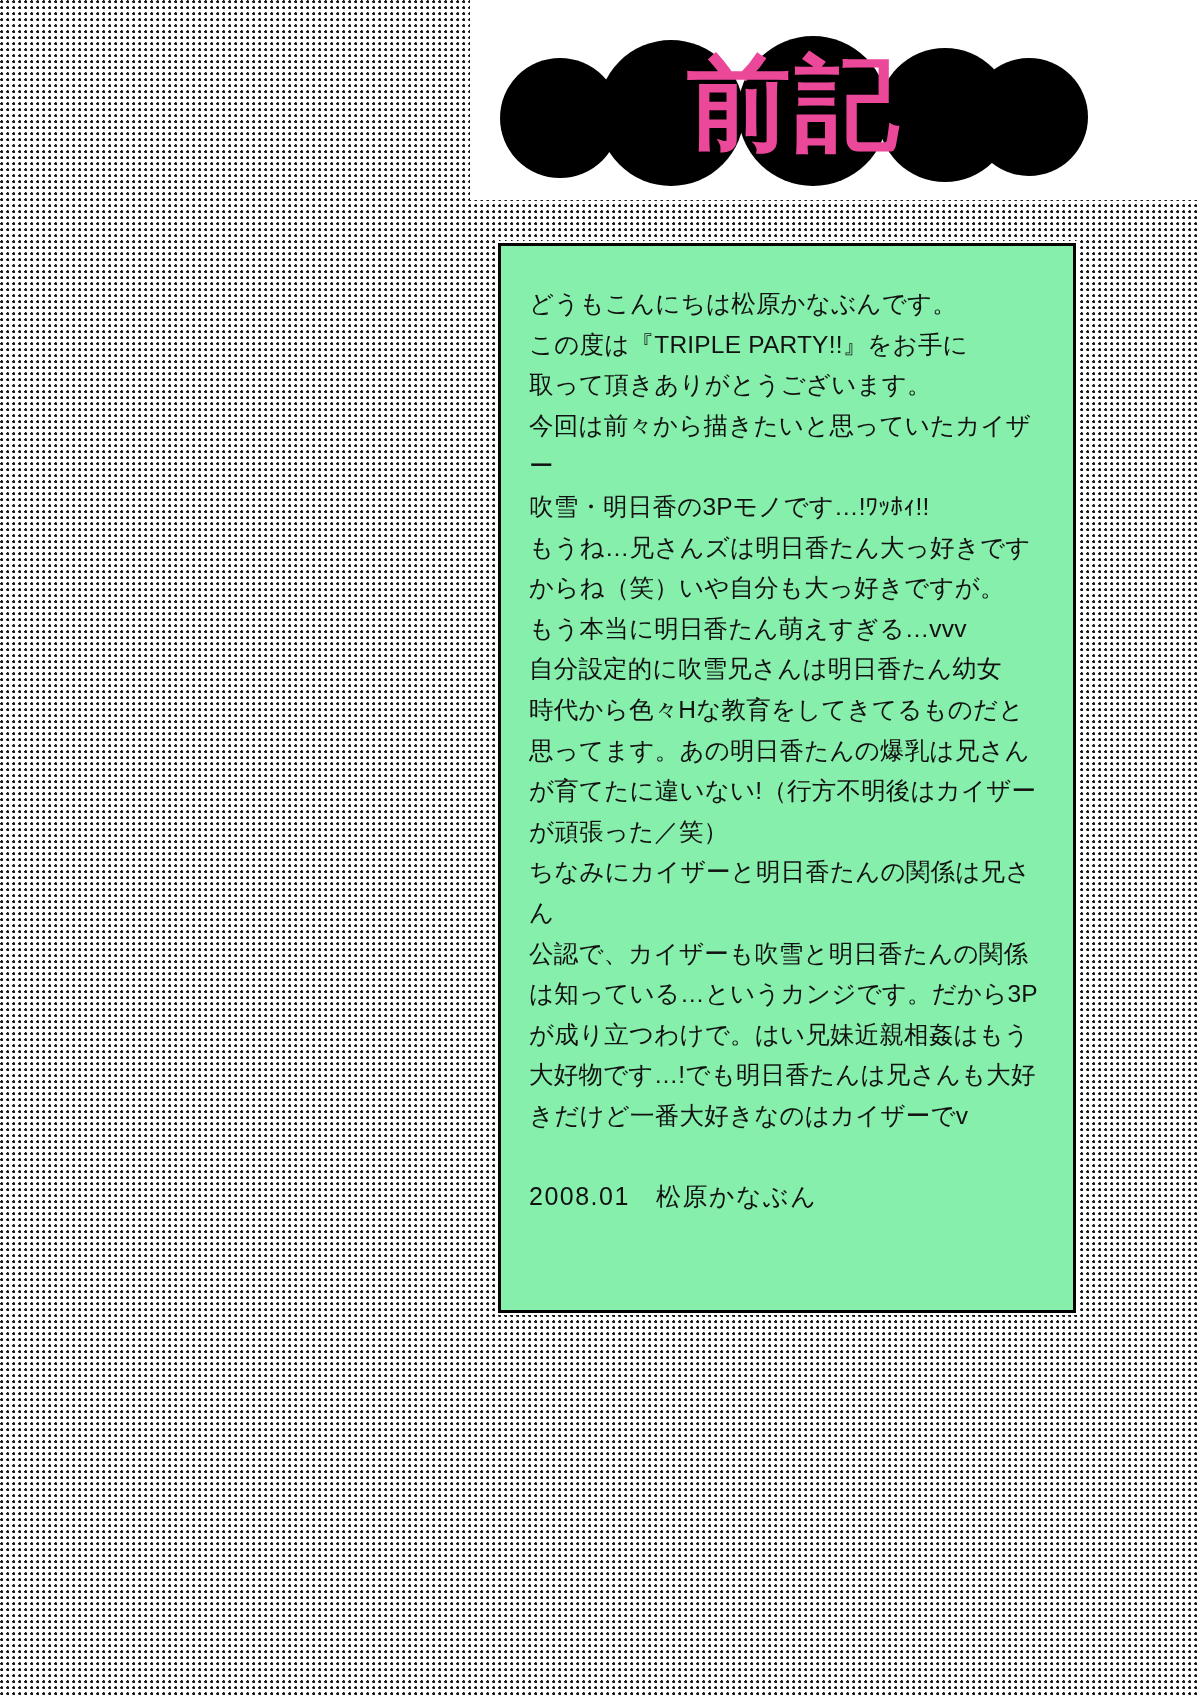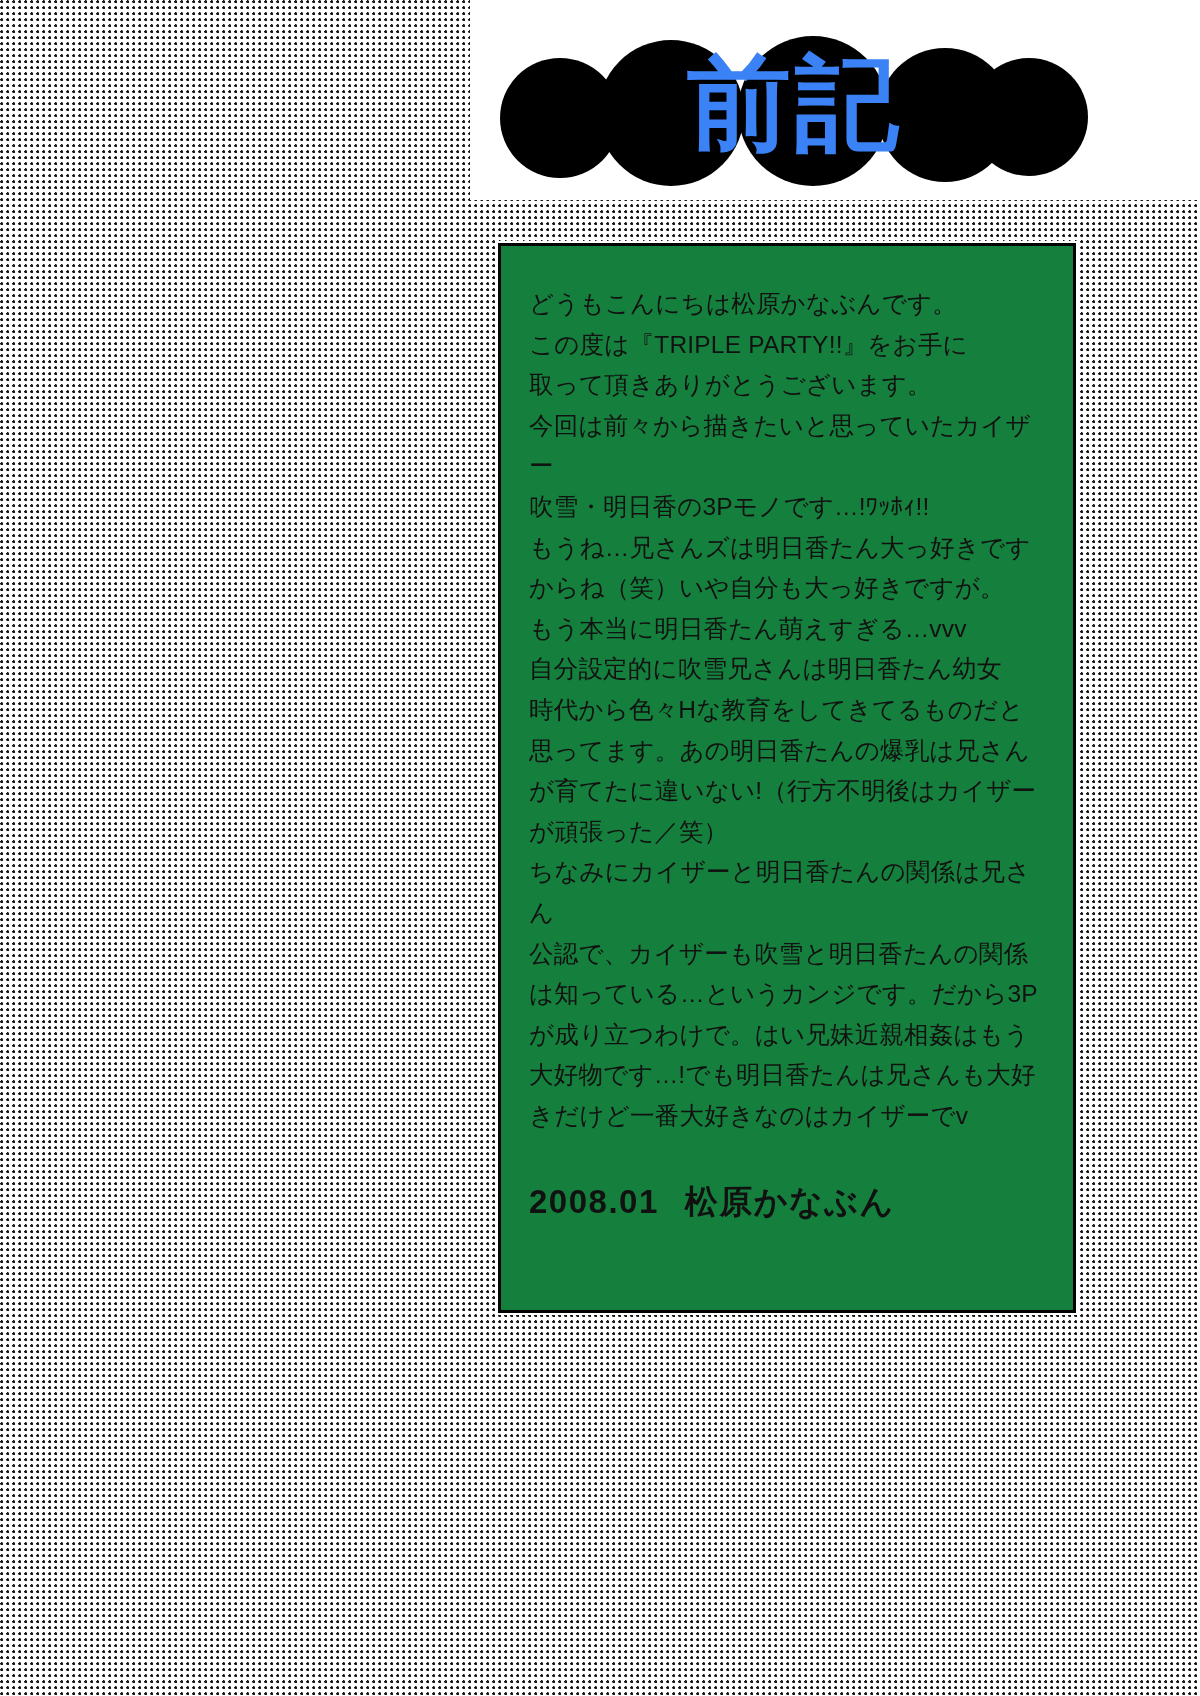--- a/index.html
+++ b/index.html
@@ -58,36 +58,36 @@
   .title .chars {
     position: absolute;
     left: 0;
     top: 0;
     width: 590px;
     height: 150px;
     display: flex;
     align-items: center;
     justify-content: center;
     gap: 24px;
-    color: #3b82f6;
+    color: #ec4899;
     font-size: 104px;
     line-height: 1;
     font-weight: 700;
     letter-spacing: 4px;
     user-select: none;
   }
 
   
   .textbox {
     position: absolute;
     left: 498px;
     top: 243px;
     width: 578px;
     height: 1070px;
-    background: #15803d;
+    background: #86efac;
     border: 3px solid #000000;
     box-sizing: border-box;
   }
   .textbox-inner {
     padding: 38px 30px 24px 28px;
   }
   .body-text {
     color: #111111;
     font-size: 24.5px;
     line-height: 40.6px;
@@ -95,23 +95,23 @@
     white-space: pre-wrap;
     word-break: break-all;
     font-weight: 500;
   }
   .body-text.second {
     margin-top: 36px;
   }
   .signature {
     margin-top: 44px;
     color: #111111;
-    font-size: 33px;
+    font-size: 25px;
     letter-spacing: 1.5px;
-    font-weight: 700;
+    font-weight: 400;
   }
   .sig-date { margin-right: 26px; }
 </style>
 </head>
 <body>
 
 <div class="page">
 
   <div class="tone"></div>
 

